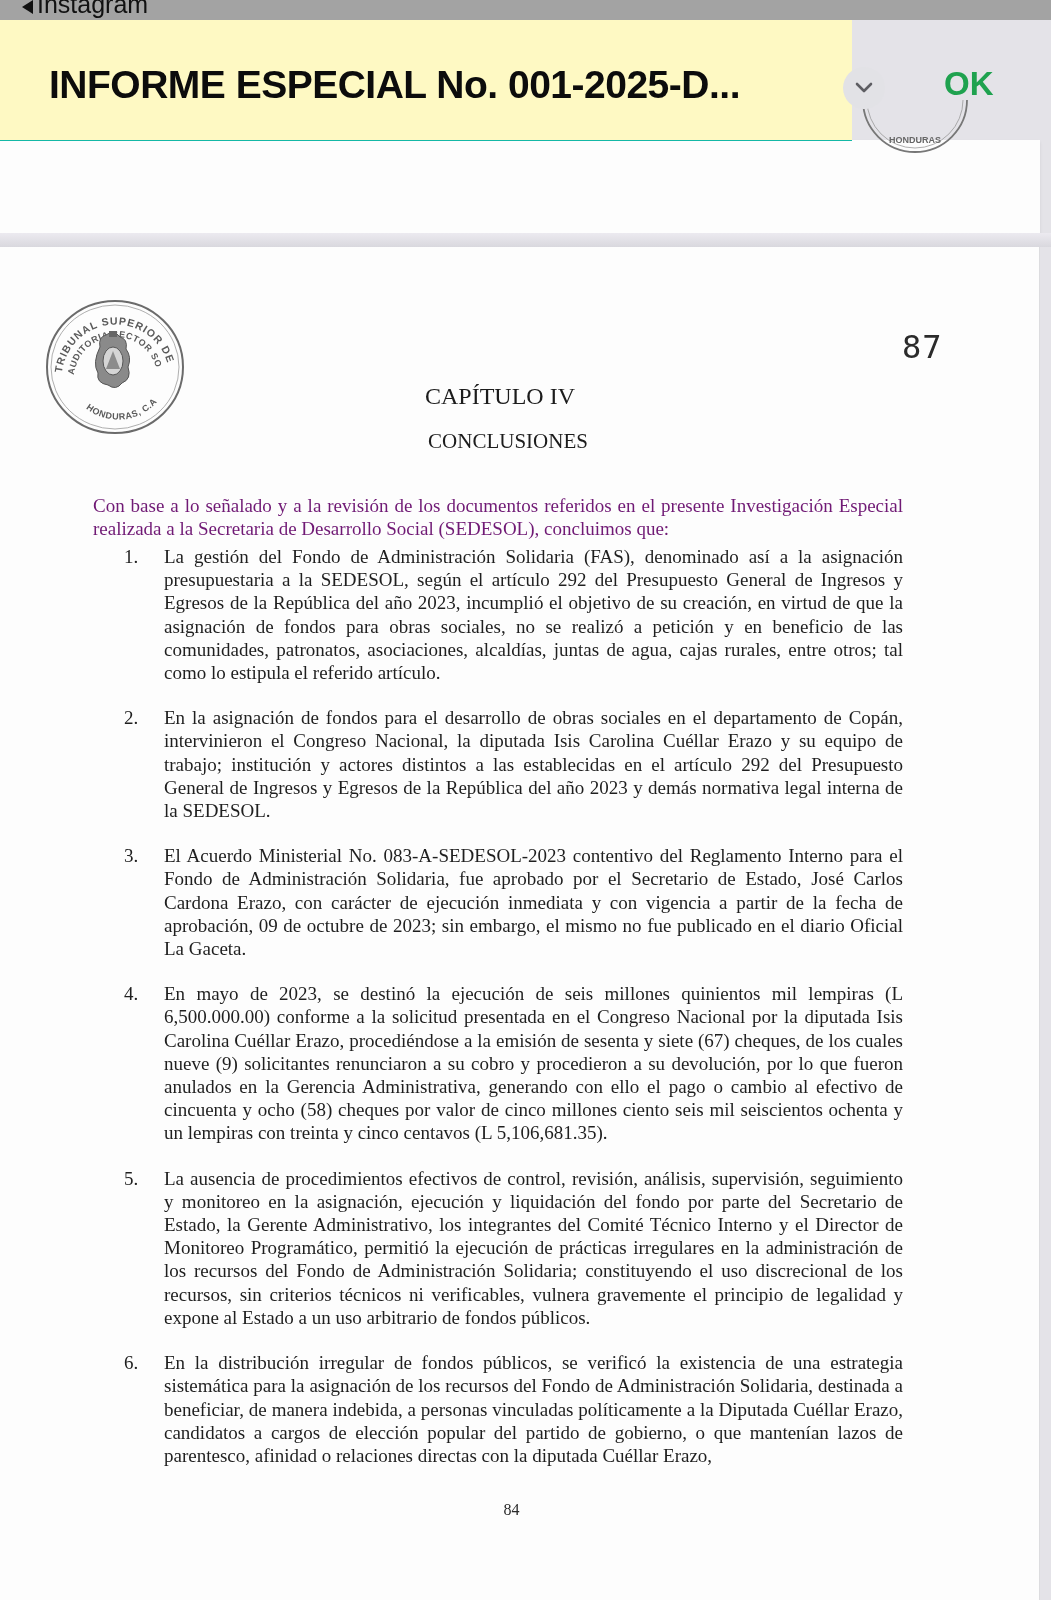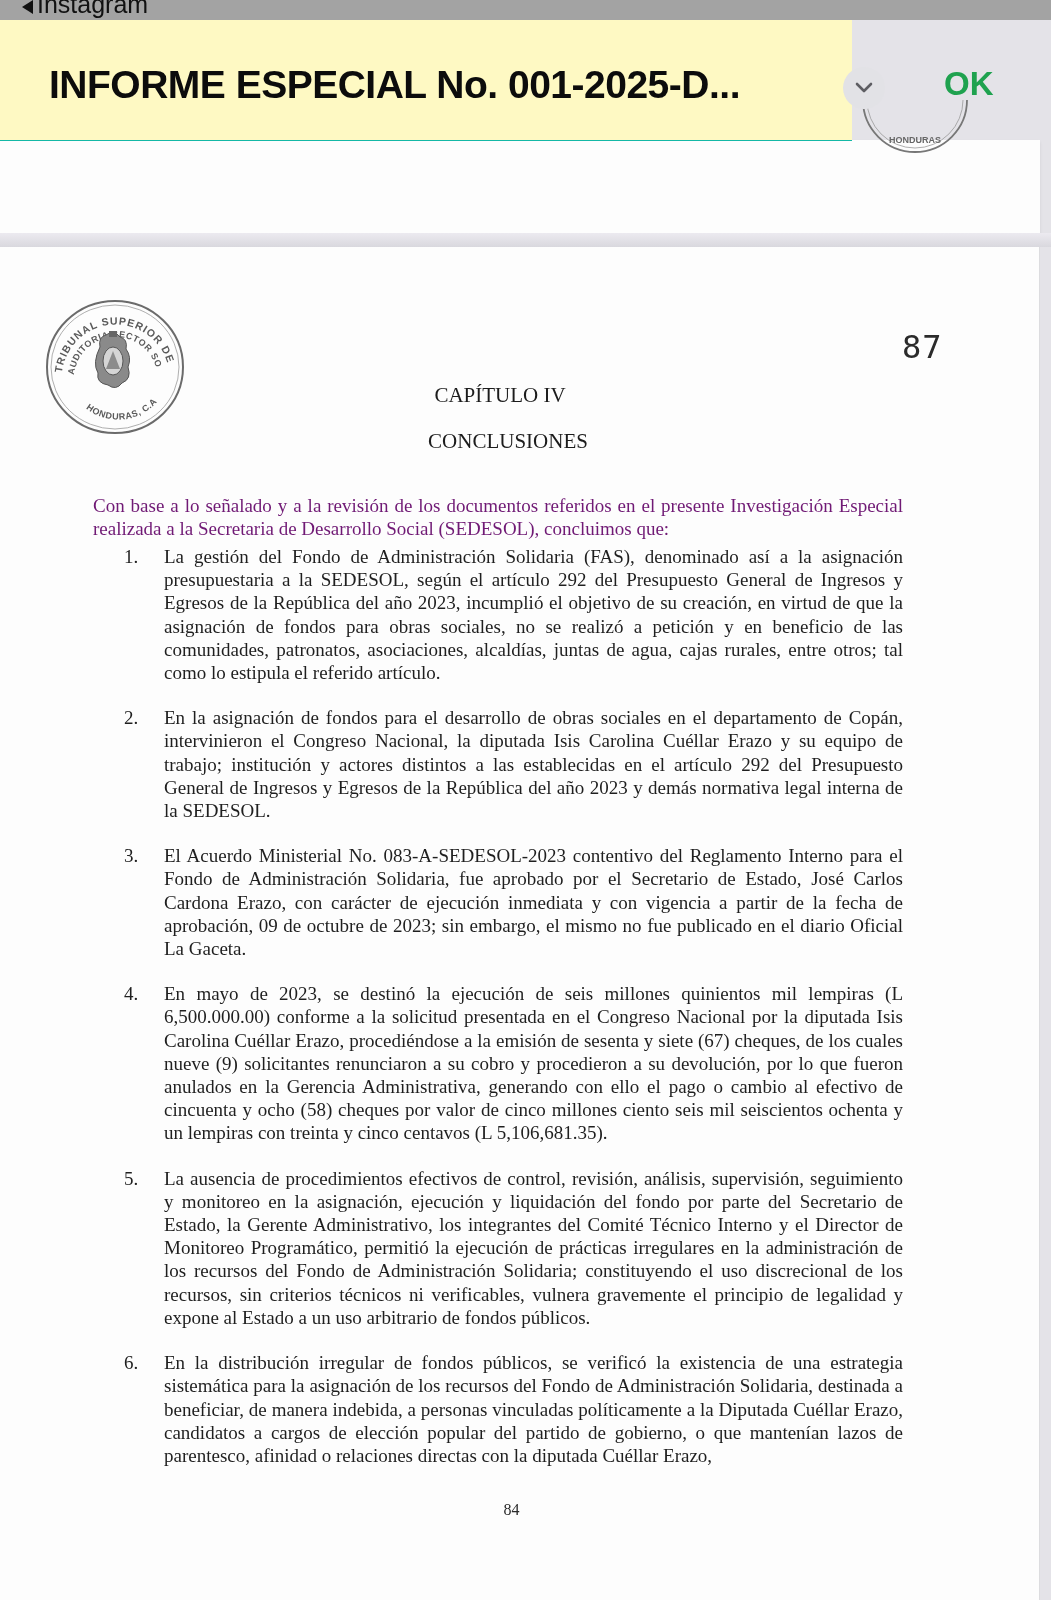--- a/index.html
+++ b/index.html
@@ -115,21 +115,21 @@
     color: #2b2b2b;
     letter-spacing: 1px;
     margin-top: 11px;
   }
   .chapter-title {
     position: absolute;
     left: 0; width: 1000px;
     top: 136px;
     text-align: center;
     font-family: "Liberation Serif", serif;
-    font-size: 21px;
+    font-size: 24px;
     color: #1c1c1c;
   }
   .section-title {
     position: absolute;
     left: 0; width: 1000px;
     top: 182px;
     text-align: center;
     font-family: "Liberation Serif", serif;
     font-size: 21px;
     color: #1c1c1c;

